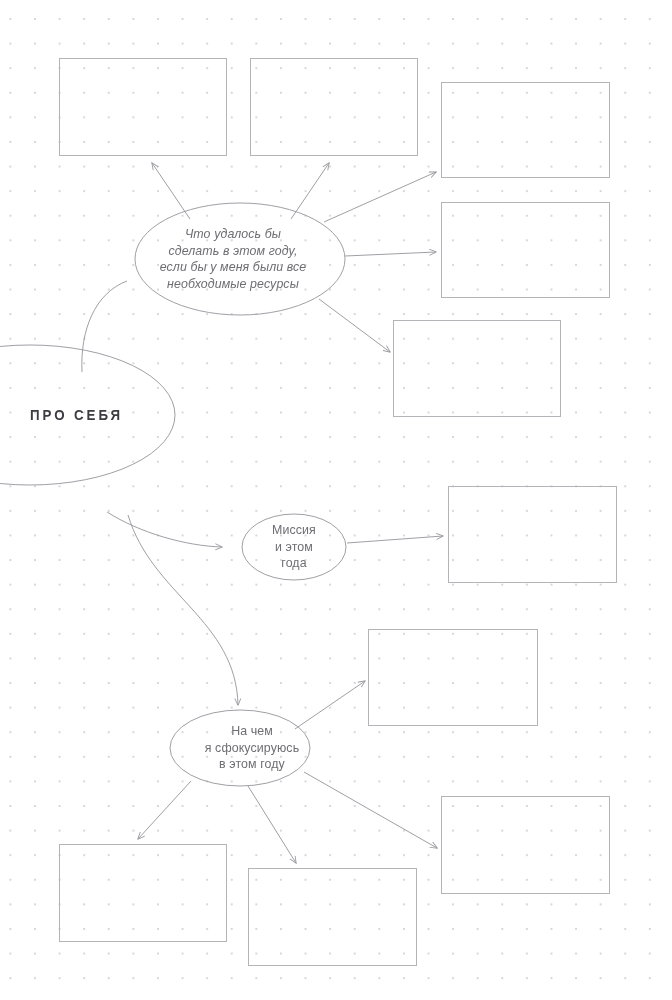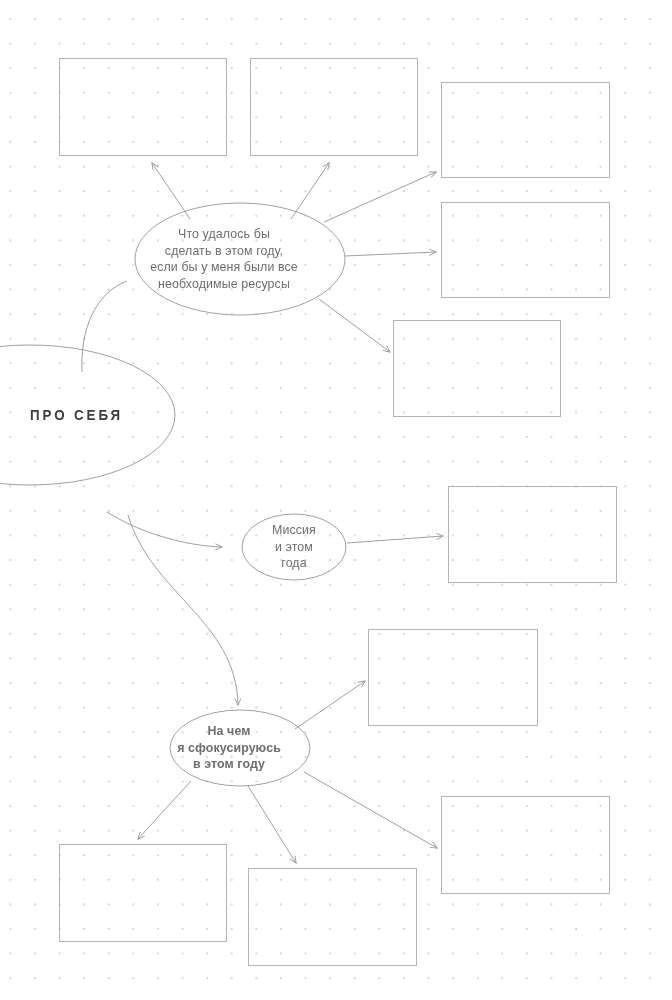--- a/index.html
+++ b/index.html
@@ -103,26 +103,26 @@
   <div class="box" style="left:441px; top:202px; width:169px; height:96px;"></div>
   <div class="box" style="left:393px; top:320px; width:168px; height:97px;"></div>
   <div class="box" style="left:448px; top:486px; width:169px; height:97px;"></div>
   <div class="box" style="left:368px; top:629px; width:170px; height:97px;"></div>
   <div class="box" style="left:441px; top:796px; width:169px; height:98px;"></div>
   <div class="box" style="left:59px;  top:844px; width:168px; height:98px;"></div>
   <div class="box" style="left:248px; top:868px; width:169px; height:98px;"></div>
 
   <div class="main-label" style="left:30px; top:398px; height:34px;">ПРО СЕБЯ</div>
 
-  <div class="ellipse-label" style="left:119px; top:203px; width:210px; height:112px;">Что удалось бы
+  <div class="ellipse-label" style="left:128px; top:203px; width:210px; height:112px;font-style:italic;">Что удалось бы
 сделать в этом году,
 если бы у меня были все
 необходимые ресурсы</div>
 
   <div class="ellipse-label" style="left:242px; top:514px; width:104px; height:66px;">Миссия
 и этом
 года</div>
 
-  <div class="ellipse-label" style="left:159px; top:710px; width:140px; height:76px;font-weight:bold;">На чем
+  <div class="ellipse-label" style="left:182px; top:710px; width:140px; height:76px;">На чем
 я сфокусируюсь
 в этом году</div>
 
 </div>
 
 </body></html>

